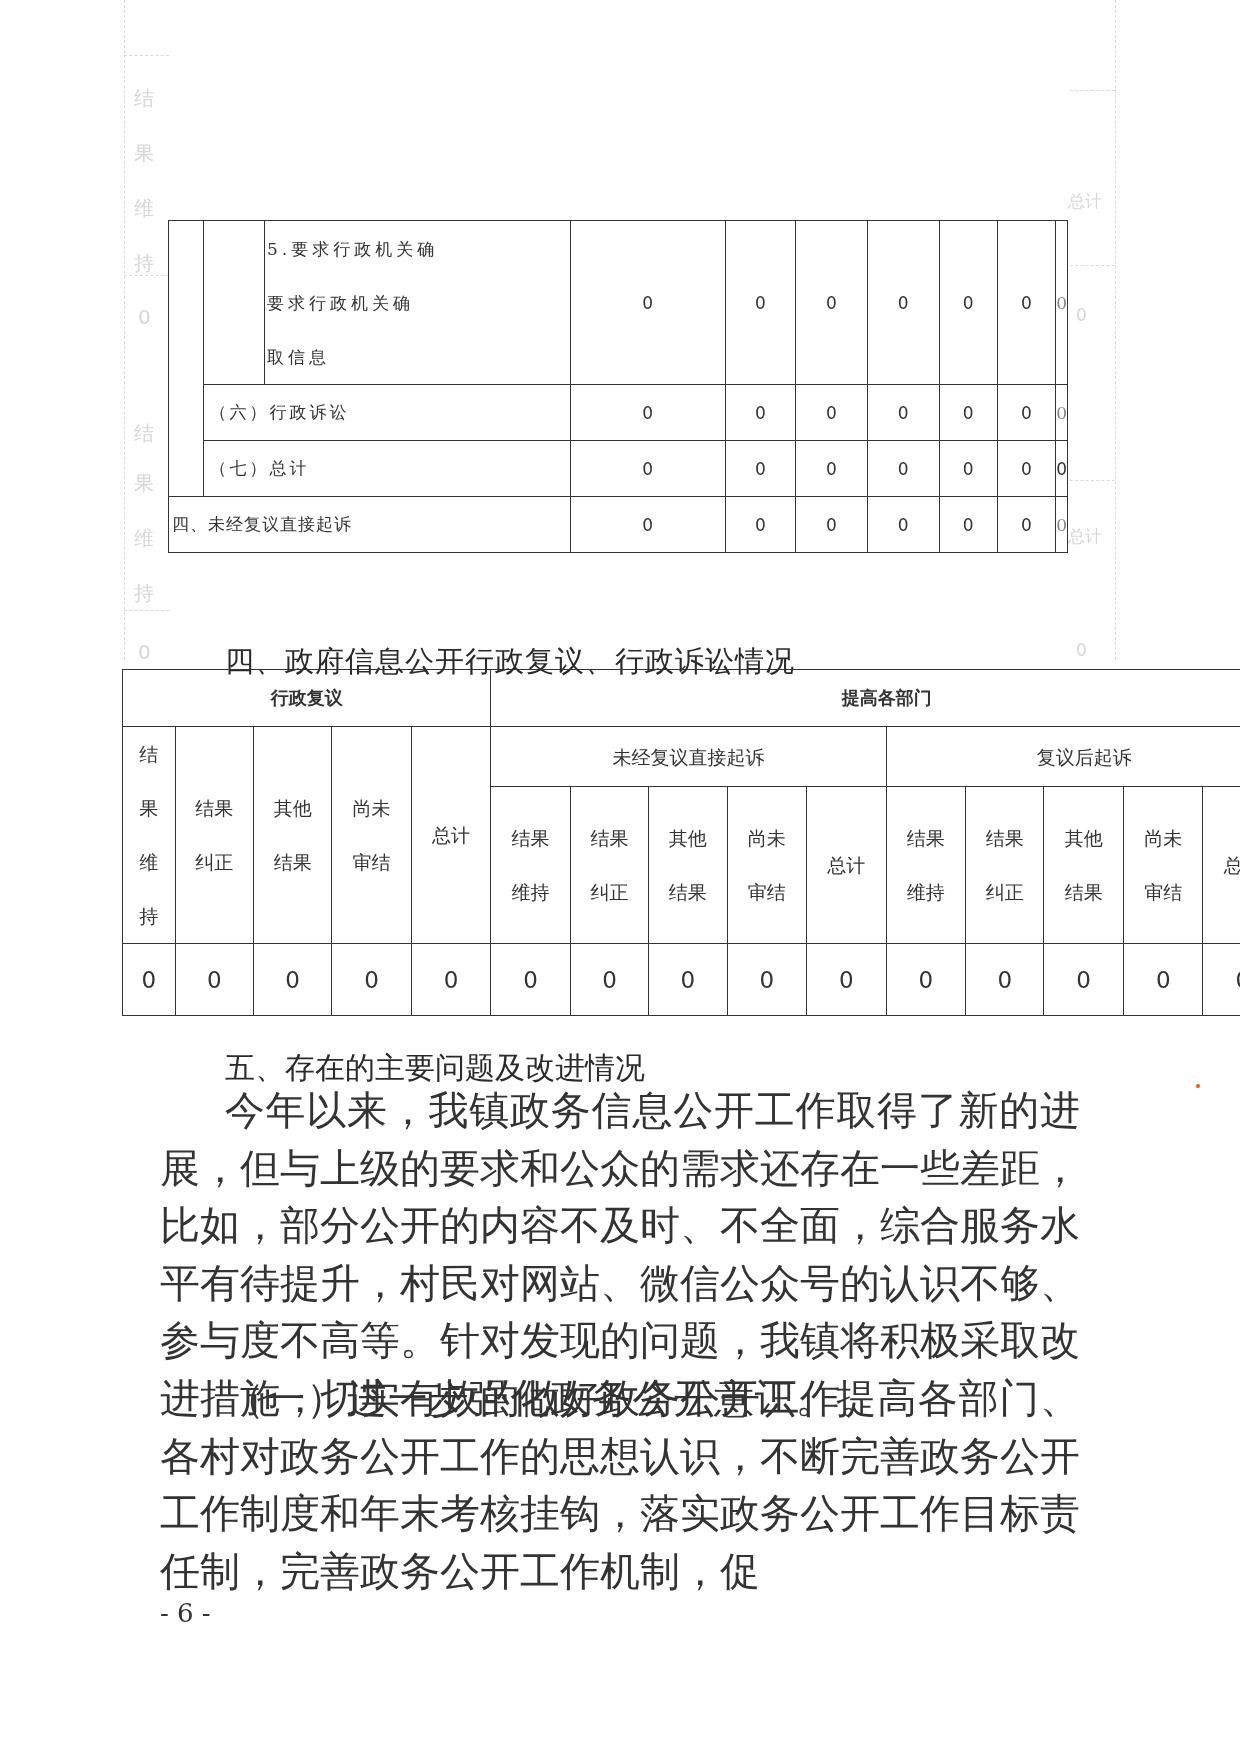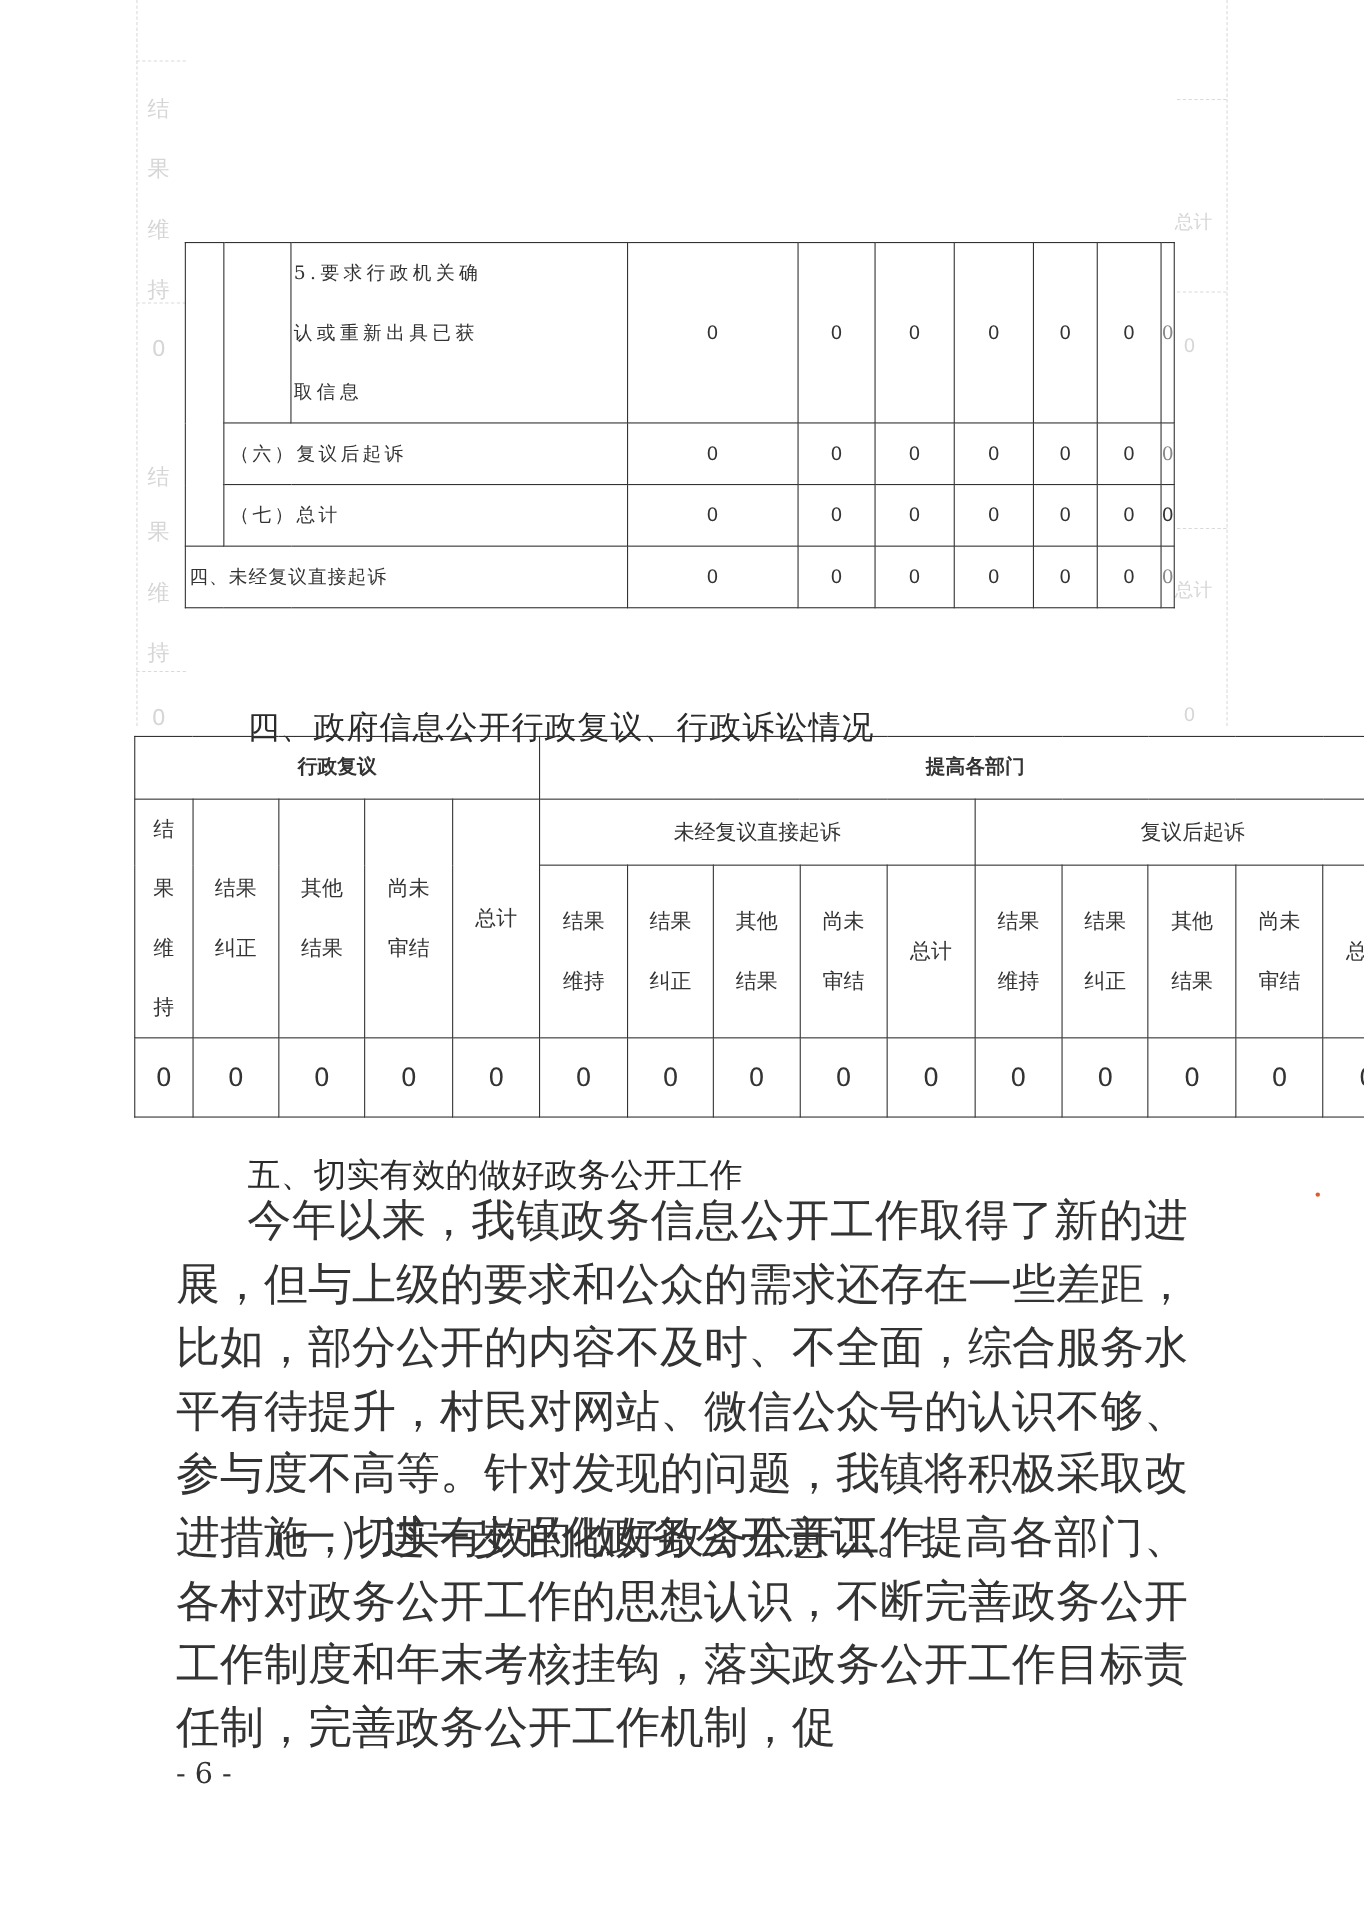--- a/index.html
+++ b/index.html
@@ -79,33 +79,33 @@
     <col style="width:82px">
       <col style="width:65px">
       <col style="width:66px">
   </colgroup>
   <tbody>
       <tr style="height:164px">
     <td rowspan="3"></td>
     <td></td>
     <td class="lbl lbl-ml" style="width:167px">
       <div>5.要求行政机关确</div>
-      <div>认或重新出具已获</div>
+      <div>要求行政机关确</div>
       <div>取信息</div>
     </td>
     <td style="width:178px">0</td>
     <td>0</td>
     <td>0</td>
     <td>0</td>
     <td>0</td>
     <td>0</td>
     <td class="faint">0</td>
   </tr>
   <tr style="height:56px">
-    <td colspan="2" class="lbl">（六）复议后起诉</td>
+    <td colspan="2" class="lbl">（六）行政诉讼</td>
     <td>0</td>
     <td>0</td>
     <td>0</td>
     <td>0</td>
     <td>0</td>
     <td>0</td>
     <td class="faint">0</td>
   </tr>
   <tr style="height:56px">
     <td colspan="2" class="lbl">（七）总计</td>
@@ -227,19 +227,19 @@
     <td class="v">0</td>
     <td class="v">0</td>
     <td class="v">0</td>
     <td class="v">0</td>
     <td class="v">0</td>
     <td class="v">0</td>
   </tr>
 </tbody>
   </table>
 
-<div id="sec5-title" class="h-sans">五、切实有效的做好政务公开工作</div>
+<div id="sec5-title" class="h-sans">五、存在的主要问题及改进情况</div>
 <div id="red-dot"></div>
 
 <div id="p1" class="para"><span class="indent"></span><span>今年以来，我镇政务信息公开工作取得了新的进展，但与上级的要求和公众的需求还存在一些差距，比如，部分公开的内容不及时、不全面，综合服务水平有待提升，村民对网站、微信公众号的认识不够、参与度不高等。针对发现的问题，我镇将积极采取改进措施，切实有效的做好政务公开工作。</span></div>
 <div id="p2" class="para"><span class="indent"></span><span>（一）进一步强化政务公开意识。提高各部门、各村对政务公开工作的思想认识，不断完善政务公开工作制度和年末考核挂钩，落实政务公开工作目标责任制，完善政务公开工作机制，促</span></div>
 
 <div id="page-number">- 6 -</div>
 
 </body></html>

